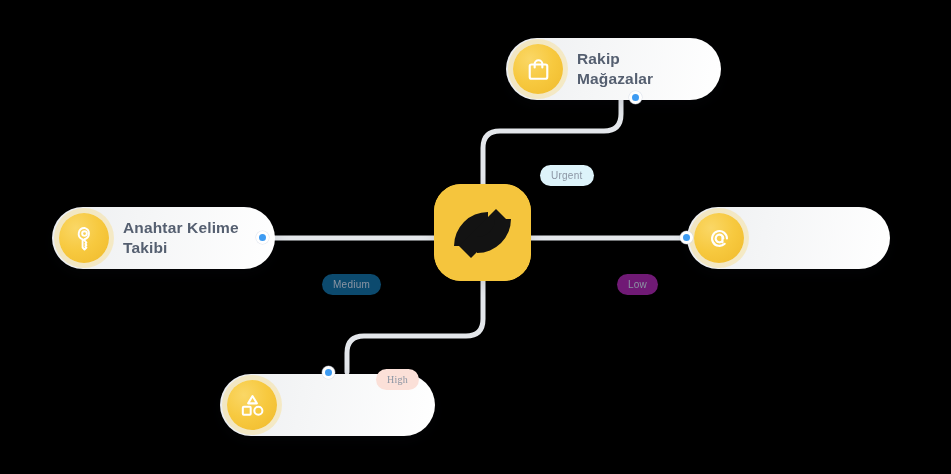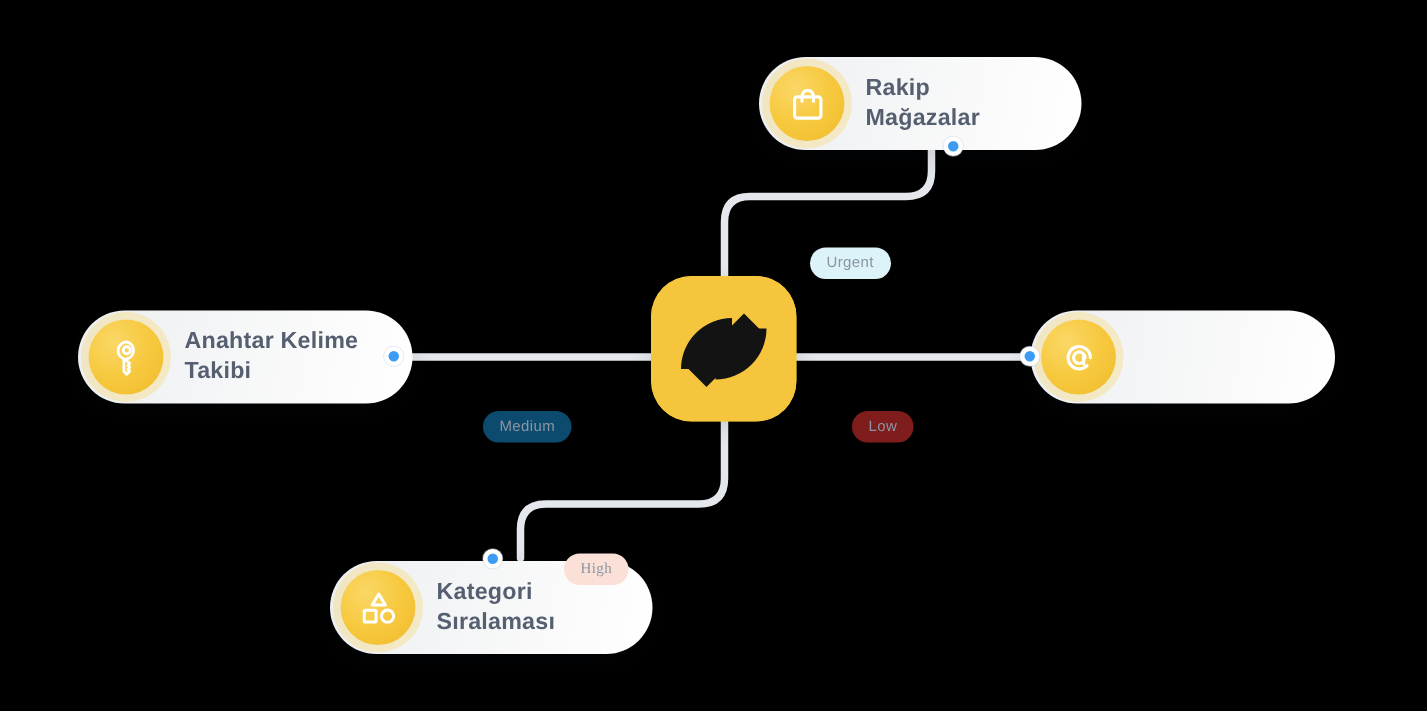--- a/index.html
+++ b/index.html
@@ -121,21 +121,21 @@
     font-size: 10px;
     font-weight: normal;
     color: #8b95a3;
     letter-spacing: 0.25px;
     z-index: 8;
     white-space: nowrap;
     margin-top: 44px;
   }
   #pill-medium { left: 322px; top: 230px; background: #0c4a6e; }
   #pill-urgent { left: 540px; top: 121px; background: #ddf3fa; }
-  #pill-low    { left: 568px; top: 230px; background: #7f1d1d; }
+  #pill-low    { left: 617px; top: 230px; background: #701a75; }
   #pill-high   { left: 376px; top: 325px; background: #fbe0d8; font-family: Liberation Serif, serif; }
 </style>
 </head>
 <body>
 
 <div id="canvas">
 
   <svg id="edges" viewBox="0 0 951 474" width="951" height="474">
     <g fill="none" stroke="#e4e7eb" stroke-width="5" stroke-linecap="round">
 
@@ -203,21 +203,20 @@
   <span class="dot" id="dot-buybox"></span>
 
   <div class="node" id="node-category">
     <span class="node-icon">
       <svg width="27" height="27" viewBox="0 0 24 24" aria-hidden="true">
         <path d="M12 3.6 L15.9 10.1 L8.1 10.1 Z" fill="none" stroke="#ffffff" stroke-width="1.8" stroke-linejoin="round"></path>
         <rect x="3.4" y="13.2" width="7.0" height="7.0" rx="0.8" fill="none" stroke="#ffffff" stroke-width="1.8"></rect>
         <circle cx="17.2" cy="16.7" r="3.6" fill="none" stroke="#ffffff" stroke-width="1.8"></circle>
       </svg>
     </span>
-    <span class="node-label">Kategori Sıralaması</span>
   </div>
   <span class="dot" id="dot-category"></span>
 
   <span class="pill" id="pill-medium">Medium</span>
   <span class="pill" id="pill-urgent">Urgent</span>
   <span class="pill" id="pill-low">Low</span>
   <span class="pill" id="pill-high">High</span>
 
 </div>
 

